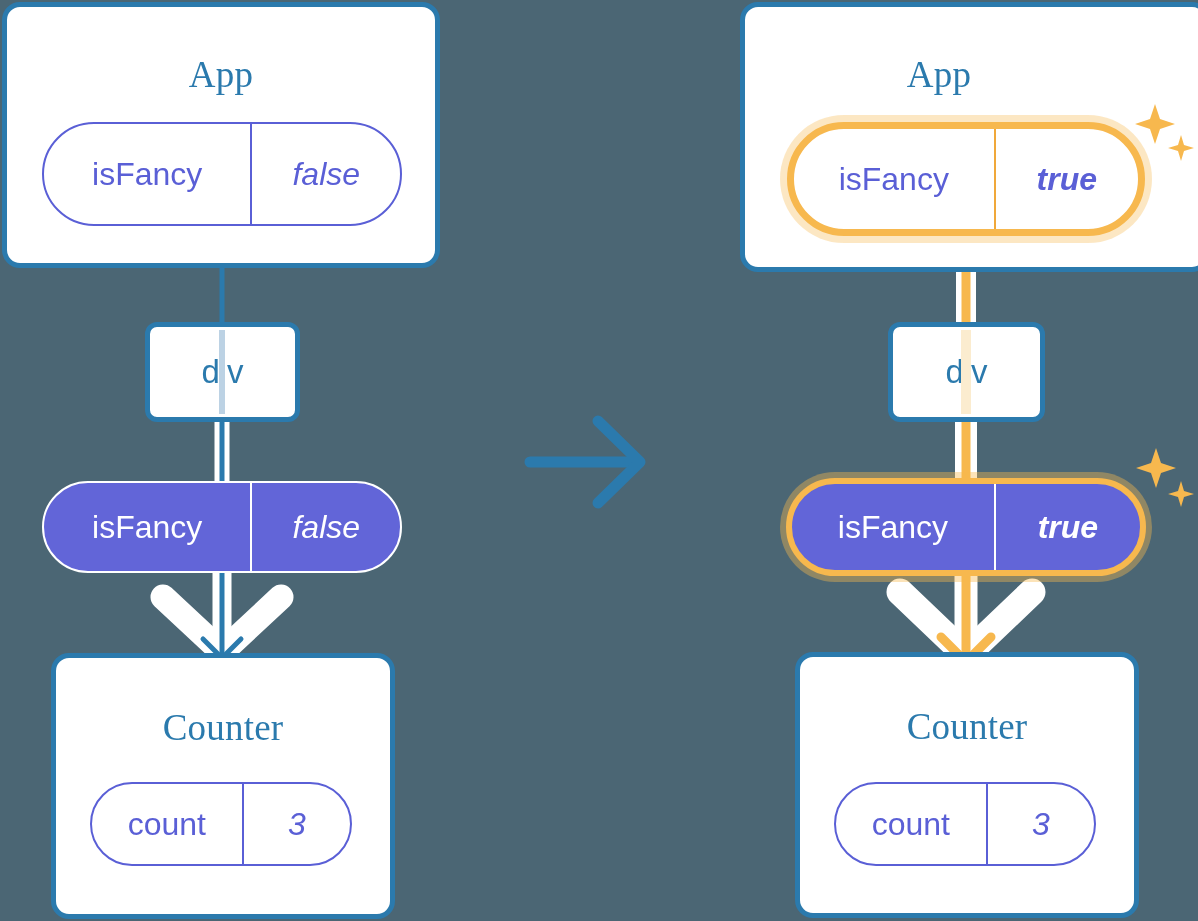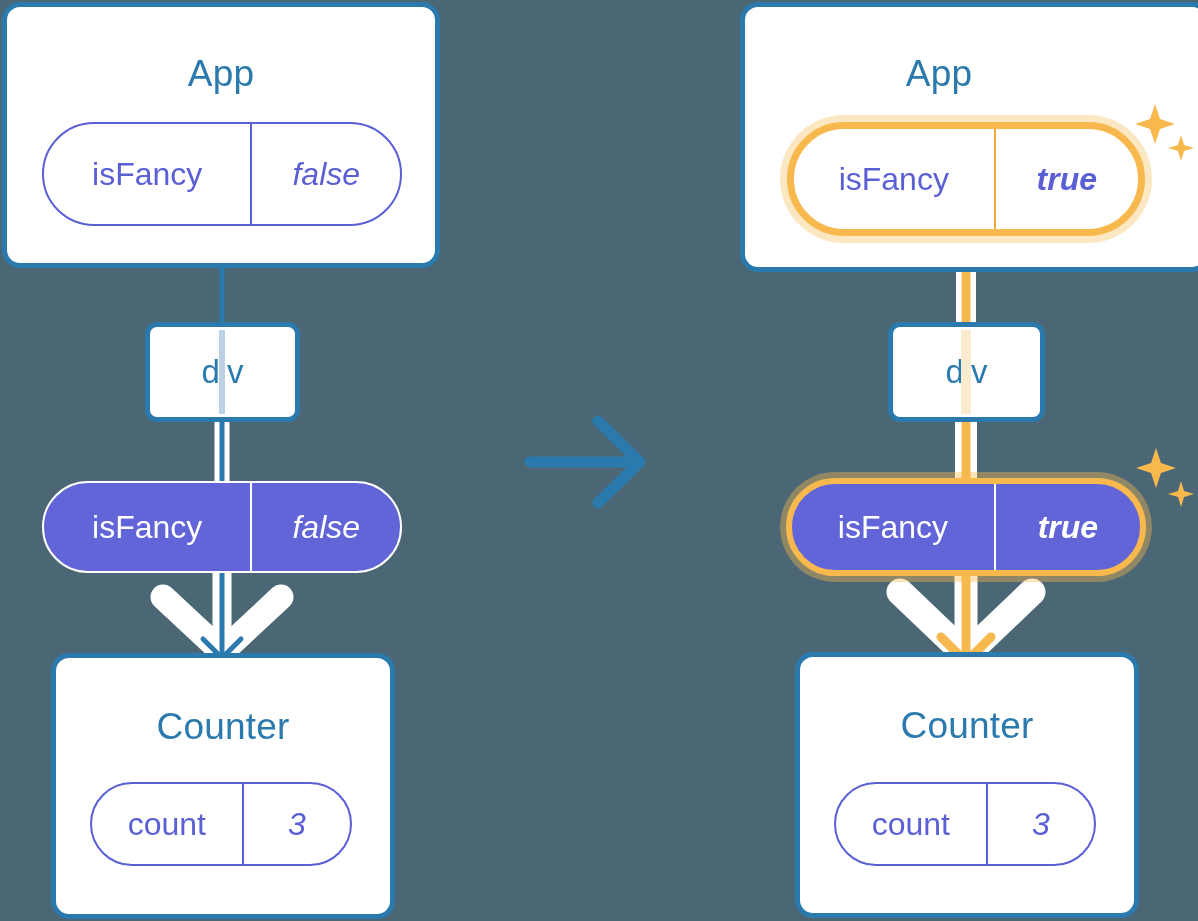--- a/index.html
+++ b/index.html
@@ -34,20 +34,21 @@
     border-radius: 18px;
     box-sizing: border-box;
   }
   .panel-title {
     position: absolute;
     left: 0; right: 0;
     text-align: center;
     color: #2b7aad;
     font-size: 37px;
     letter-spacing: 0.2px;
+    font-family: Liberation Serif, serif;
   }
   
   .nodebox {
     position: absolute;
     background: #ffffff;
     border: 5px solid #2b7aad;
     border-radius: 12px;
     box-sizing: border-box;
     display: flex;
     align-items: center;

